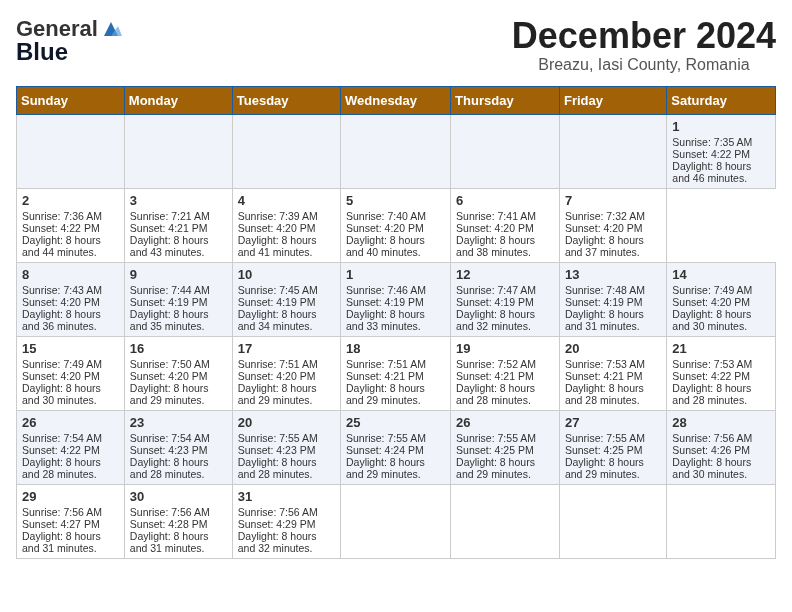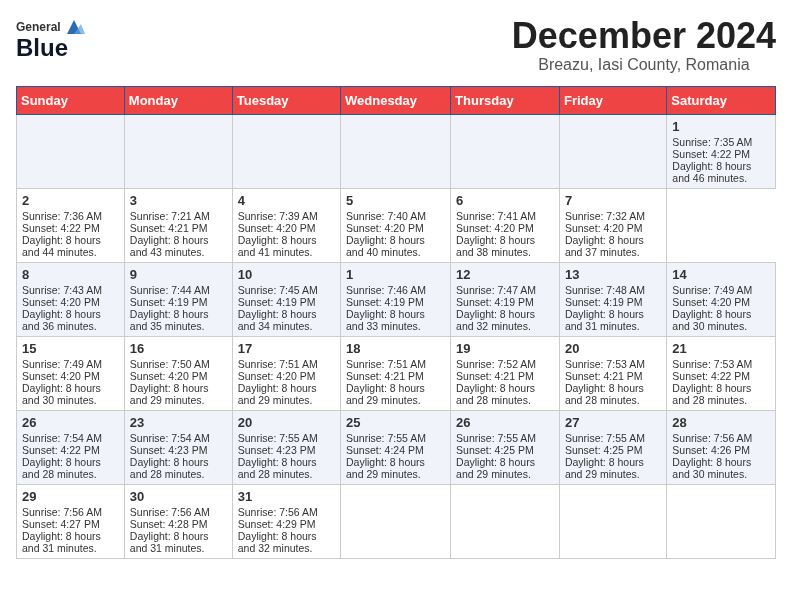--- a/index.html
+++ b/index.html
@@ -19,21 +19,21 @@
     .logo {
       display: flex;
       flex-direction: column;
       align-items: flex-start;
     }
     .logo-text {
       display: flex;
       align-items: center;
     }
     .logo-general {
-      font-size: 12px;
+      font-size: 22px;
       font-weight: bold;
       color: #333;
     }
     .logo-blue {
       font-size: 24px;
       font-weight: bold;
       color: #0f172a;
     }
     .logo-icon {
       width: 22px;
@@ -51,21 +51,21 @@
     }
     .location {
       font-size: 16px;
       color: #555;
     }
     table {
       width: 100%;
       border-collapse: collapse;
     }
     thead th {
-      background-color: #ef4444;
+      background-color: #a16207;
       color: white;
       font-size: 13px;
       font-weight: bold;
       padding: 6px 4px;
       text-align: left;
       border: 1px solid #1a5a9e;
     }
     tbody td {
       border: 1px solid #ccc;
       vertical-align: top;

